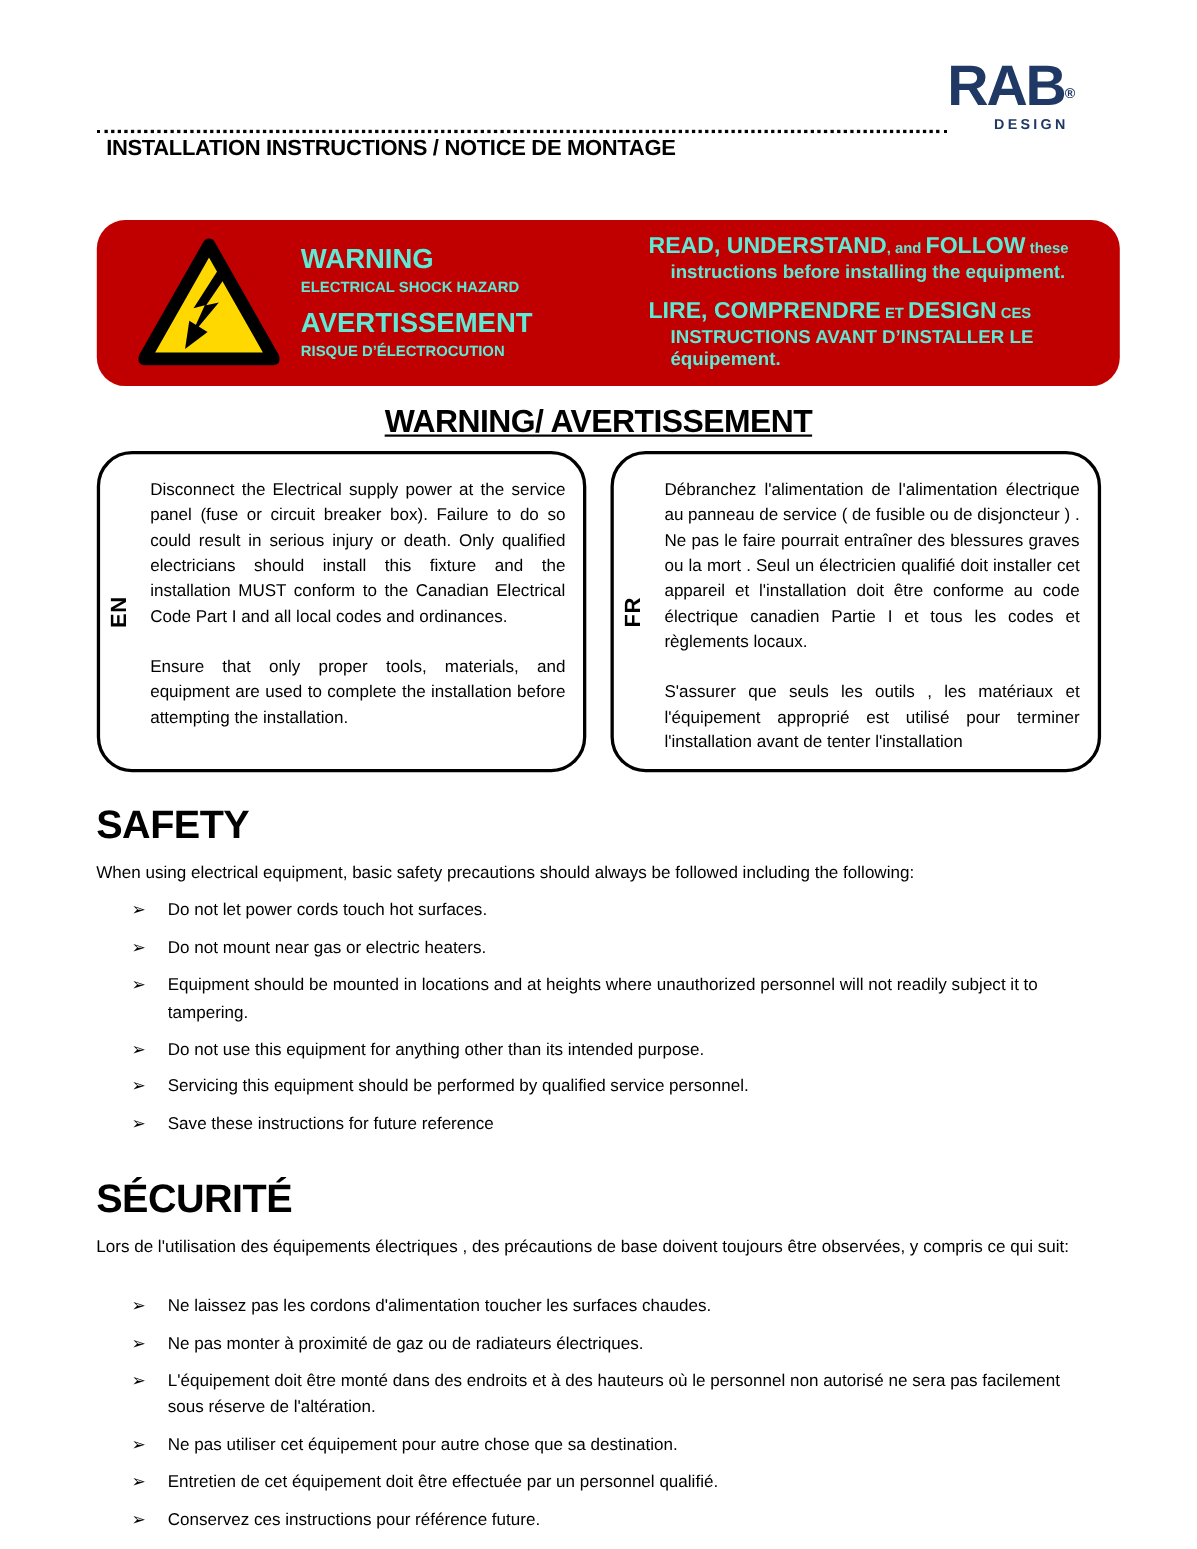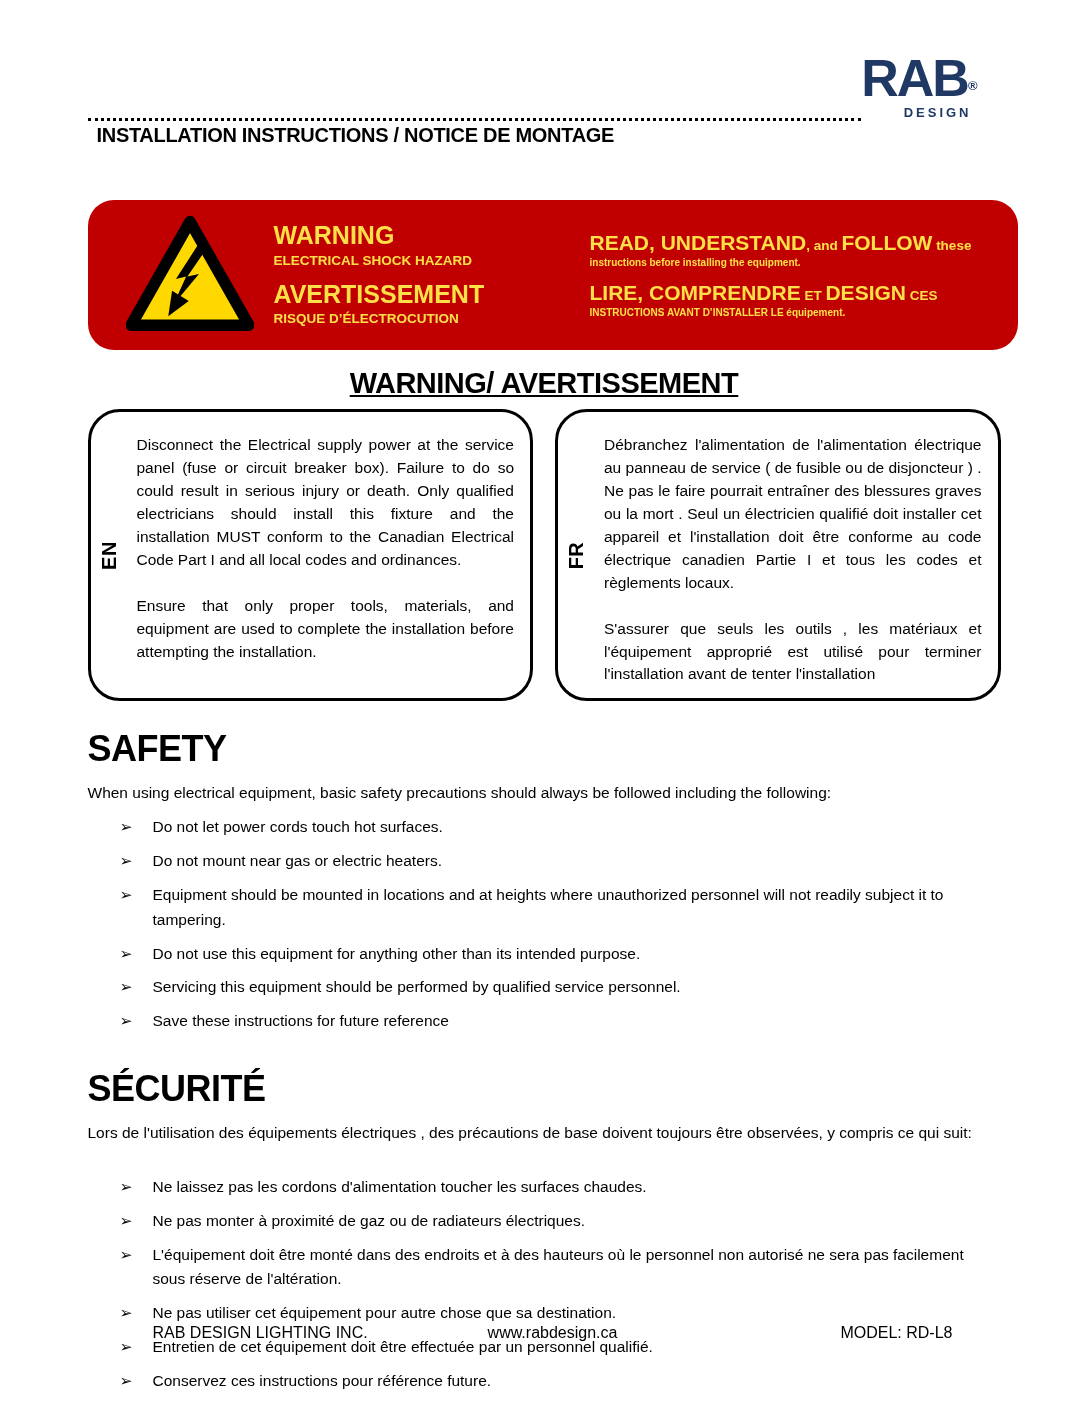--- a/index.html
+++ b/index.html
@@ -12,30 +12,30 @@
   .logo-main { font-size:52px; font-weight:900; letter-spacing:-2px; }
   .logo-reg { font-size:13px; font-weight:700; vertical-align:super; }
   .logo-sub { font-size:13px; font-weight:700; letter-spacing:3px; margin-top:2px; margin-right:6px; }
   .dotted-rule { position:absolute; top:118px; left:65px; width:773px; border-top:3px dotted #000; }
   .doc-title { position:absolute; top:124px; left:74px; font-size:20px; font-weight:700; letter-spacing:-0.3px; }
 
   .content { padding:200px 65px 0 65px; }
 
   
   .banner { background:#C00000; border-radius:26px; width:930px; min-height:150px;
-            display:flex; align-items:center; gap:20px; padding:12px 24px 14px 38px; color:#fde047; }
+            display:flex; align-items:center; gap:20px; padding:12px 24px 14px 38px; color:#5eead4; }
   .tri-wrap { width:128px; height:118px; flex:0 0 auto; }
   .banner-left { width:288px; flex:0 0 auto; }
   .banner-right { flex:1; padding-left:8px; }
   .b-big { font-size:25px; font-weight:700; line-height:1.1; }
   .b-sub { font-size:13.5px; font-weight:700; margin-top:3px; }
   .b-gap { margin-top:13px; }
   .r-big { font-size:21px; font-weight:700; }
   .r-small { font-size:13.5px; font-weight:700; }
-  .r-line2 { font-size:10px; font-weight:700; margin-top:2px; }
+  .r-line2 { font-size:17px; font-weight:700; margin-top:2px;margin-left:20px; }
 
   
   .warn-title { text-align:center; font-size:29px; font-weight:700; text-decoration:underline;
                 margin-top:17px; letter-spacing:-0.5px; }
 
   
   .warn-boxes { display:flex; gap:22px; margin-top:9px; }
   .warn-box { flex:1; border:3.5px solid #000; border-radius:32px; position:relative;
               padding:6px 16px 12px 46px; min-height:243px; }
   .lang-label { position:absolute; left:-2px; top:46%; transform:rotate(-90deg);
@@ -171,19 +171,14 @@
           <span>Entretien de cet équipement doit être effectuée par un personnel qualifié.</span>
         </li>
       <li>
           <span class="marker">➢</span>
           <span>Conservez ces instructions pour référence future.</span>
         </li>
     </ul>
 
   </div>
 
-  <div class="footer">
-    <span class="company">RAB DESIGN LIGHTING INC.</span>
-    <span class="website">www.rabdesign.ca</span>
-    <span class="model">MODEL: RD-L8</span>
-  </div>
 
 </div>
 
 </body></html>

